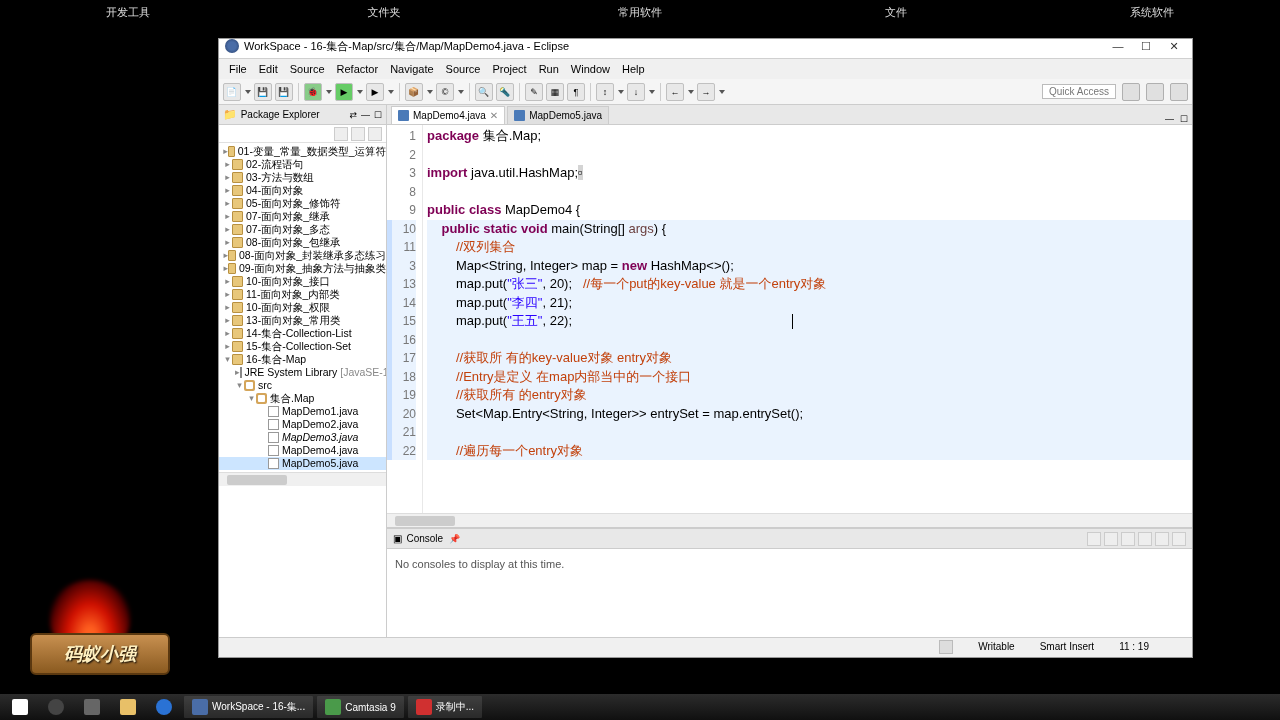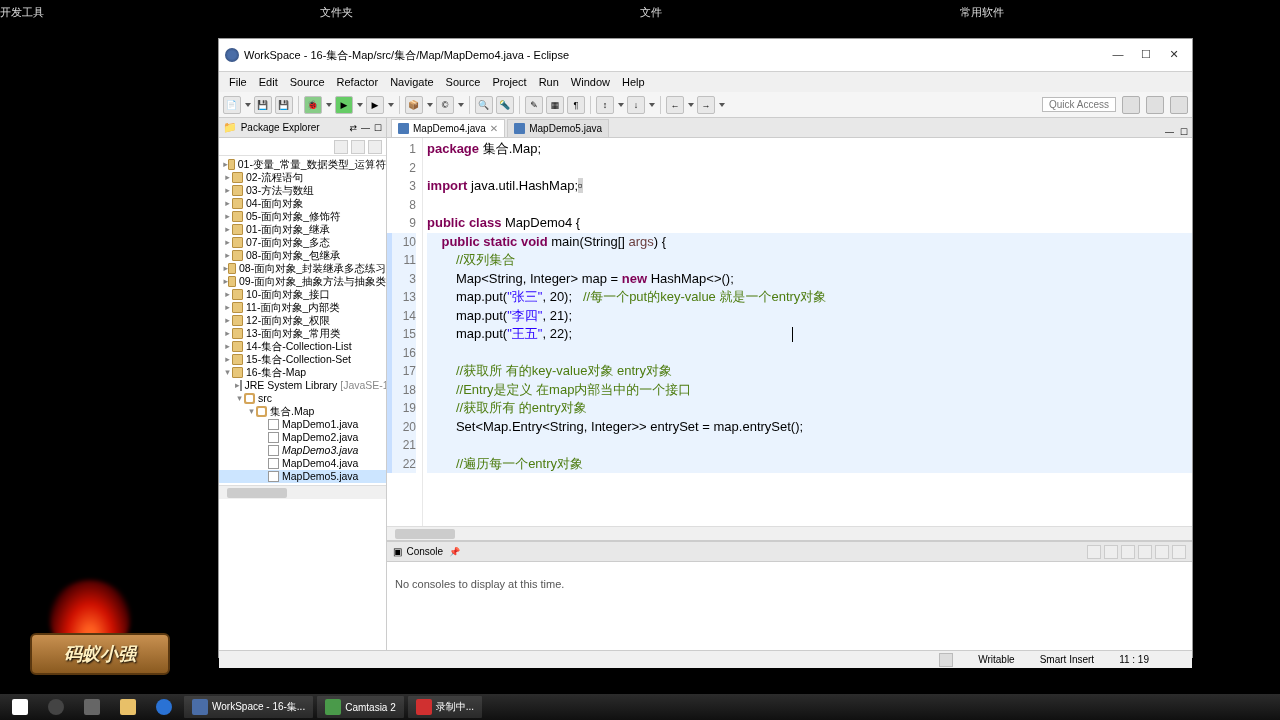--- a/index.html
+++ b/index.html
@@ -1,24 +1,24 @@
 <!DOCTYPE html>
 <html><head>
 <meta charset="utf-8">
 <style>
 * { margin:0; padding:0; box-sizing:border-box; font-family:"Microsoft YaHei", Tahoma, sans-serif; }
 body { background:#000; width:1280px; height:720px; overflow:hidden; position:relative; }
 
 
 .desktop-top { display:flex; height:24px; align-items:center; color:#ddd; font-size:11px; }
-.desktop-top div { flex:1; }
+.desktop-top div { flex:1; text-align:center; }
 
 .eclipse-window { position:absolute; left:218px; top:38px; width:975px; height:620px; background:#f0f0f0; border:1px solid #999; box-shadow:0 2px 8px rgba(0,0,0,.5); }
 
-.titlebar { height:33px; background:#fff; display:flex; align-items:center; padding:0 4px 0 6px; font-size:11px; border-bottom:1px solid #d0d0d0; }
+.titlebar { height:20px; background:#fff; display:flex; align-items:flex-start; padding:0 4px 0 6px; font-size:11px; border-bottom:1px solid #d0d0d0; }
 .titlebar .icon { width:14px; height:14px; background:radial-gradient(circle,#4a6da7 40%,#253b64 100%); border-radius:50%; margin-right:5px; }
 .titlebar .title { flex:1; color:#000; }
 .win-btn { width:28px; height:16px; text-align:center; line-height:14px; font-size:11px; cursor:pointer; color:#333; }
 
 .menubar { height:20px; background:#f0f0f0; display:flex; align-items:center; padding:0 4px; font-size:11px; }
 .menubar span { padding:2px 6px; cursor:pointer;text-align:right; }
 
 .toolbar { height:26px; background:#f5f5f5; border-bottom:1px solid #ccc; display:flex; align-items:center; padding:0 4px; gap:3px; }
 .tb-btn { width:18px; height:18px; background:#e8e8e8; border:1px solid #c0c0c0; border-radius:2px; cursor:pointer; display:flex; align-items:center; justify-content:center; font-size:9px; }
 .tb-sep { width:1px; height:18px; background:#ccc; margin:0 2px; }
@@ -53,53 +53,54 @@
 .ed-tab .tab-close { font-size:10px; color:#888; cursor:pointer; }
 .editor-body { flex:1; display:flex; overflow:hidden; font-family:Consolas,monospace; font-size:13px; position:relative; }
 .gutter { width:36px; background:#fff; text-align:right; padding:2px 6px 2px 0; color:#787878; font-size:12px; border-right:1px solid #e8e8e8; line-height:18.5px; }
 .gutter .hl { background:#eaf3fe; }
 .code { flex:1; padding:2px 0 2px 4px; line-height:18.5px; white-space:pre; overflow:auto; }
 .code .line { height:18.5px; }
 .code .hl { background:#eaf3fe; }
 .marker-strip { position:absolute; left:0; top:0; width:5px; background:#c8dfff; }
 .kw { color:#7f0055; font-weight:bold; }
 .str { color:#2a00ff; }
-.cmt { color:#4d7c0f; }
+.cmt { color:#c2410c; }
 .anno { background:#d4d4d4; }
 .cursor-mark { display:inline-block; width:1px; height:15px; background:#000; vertical-align:middle; margin-left:220px; }
 
 .hscroll { height:14px; background:#f0f0f0; border-top:1px solid #ddd; display:flex; align-items:center; }
 .hscroll .thumb { width:60px; height:10px; background:#ccc; margin-left:8px; border-radius:2px; }
 
 .console-pane { height:110px; border-top:2px solid #ccc; background:#fff; display:flex; flex-direction:column; }
 .console-header { height:20px; background:#e8e8e8; border-bottom:1px solid #ccc; display:flex; align-items:center; padding:0 6px; font-size:10px; }
 .console-header .flex1 { flex:1; }
 .console-header .cbtn { width:14px;height:14px; background:#eee; border:1px solid #ccc; margin-left:3px; }
-.console-body { padding:16px 8px; font-size:11px; color:#555; }
+.console-body { padding:9px 8px; font-size:11px; color:#555; }
 
 .statusbar { height:18px; background:#f0f0f0; border-top:1px solid #ccc; display:flex; align-items:center; font-size:10px; padding:0 8px; justify-content:flex-end; gap:25px; }
 .statusbar .sico { width:14px;height:14px; background:#ddd; border:1px solid #bbb; }
 
 .taskbar { position:absolute; left:0; bottom:0; width:1280px; height:26px; background:linear-gradient(#2c2c2c,#101010); display:flex; align-items:center; padding:0 4px; gap:4px; }
 .task-item { height:22px; padding:0 8px; background:rgba(255,255,255,.1); display:flex; align-items:center; color:#fff; font-size:10px; gap:4px; border-radius:1px; cursor:pointer; }
 .task-icon { width:16px;height:16px; background:#4a6da7; border-radius:2px; }
 .task-item.simple { background:none; }
 
 .logo { position:absolute; left:20px; bottom:40px; width:160px; height:100px; }
 .logo .flame { position:absolute; left:30px; top:0; width:80px; height:70px; background:radial-gradient(ellipse at 50% 80%, #ff6020 10%, #d01000 40%, #500000 70%, transparent 80%); border-radius:50% 50% 40% 40%; filter:blur(2px); }
 .logo .plaque { position:absolute; left:10px; bottom:5px; width:140px; height:42px; background:linear-gradient(#c89050,#8a5a20); border-radius:6px; border:2px solid #5a3810; display:flex; align-items:center; justify-content:center; color:#fff0c0; font-size:18px; font-weight:bold; text-shadow:1px 1px 2px #000; font-style:italic; }
 </style>
 </head>
 <body>
 
 <div class="desktop-top">
   <div>开发工具</div>
   <div>文件夹</div>
+  <div>常用软件</div>
   <div>文件</div>
-  <div>常用软件</div>
+  <div>系统软件</div>
 </div>
 
 <div class="logo">
   <div class="flame"></div>
   <div class="plaque">码蚁小强</div>
 </div>
 
 <div class="eclipse-window">
 
   <div class="titlebar">
@@ -200,21 +201,21 @@
             <span class="tree-label ">04-面向对象</span>
           </div>
           <div class="tree-item" style="padding-left: 4px;">
             <span class="tw">▸</span>
             <span class="ico-proj"></span>
             <span class="tree-label ">05-面向对象_修饰符</span>
           </div>
           <div class="tree-item" style="padding-left: 4px;">
             <span class="tw">▸</span>
             <span class="ico-proj"></span>
-            <span class="tree-label ">01-面向对象_继承</span>
+            <span class="tree-label ">07-面向对象_继承</span>
           </div>
           <div class="tree-item" style="padding-left: 4px;">
             <span class="tw">▸</span>
             <span class="ico-proj"></span>
             <span class="tree-label ">07-面向对象_多态</span>
           </div>
           <div class="tree-item" style="padding-left: 4px;">
             <span class="tw">▸</span>
             <span class="ico-proj"></span>
             <span class="tree-label ">08-面向对象_包继承</span>
@@ -235,21 +236,21 @@
             <span class="tree-label ">10-面向对象_接口</span>
           </div>
           <div class="tree-item" style="padding-left: 4px;">
             <span class="tw">▸</span>
             <span class="ico-proj"></span>
             <span class="tree-label ">11-面向对象_内部类</span>
           </div>
           <div class="tree-item" style="padding-left: 4px;">
             <span class="tw">▸</span>
             <span class="ico-proj"></span>
-            <span class="tree-label ">12-面向对象_权限</span>
+            <span class="tree-label ">10-面向对象_权限</span>
           </div>
           <div class="tree-item" style="padding-left: 4px;">
             <span class="tw">▸</span>
             <span class="ico-proj"></span>
             <span class="tree-label ">13-面向对象_常用类</span>
           </div>
           <div class="tree-item" style="padding-left: 4px;">
             <span class="tw">▸</span>
             <span class="ico-proj"></span>
             <span class="tree-label ">14-集合-Collection-List</span>
@@ -395,19 +396,19 @@
     </div>
   <div class="task-item simple">
       <div class="task-icon" style="background:#2a72d4;border-radius:50%"></div>
     </div>
   <div class="task-item">
       <div class="task-icon"></div>
       <span>WorkSpace - 16-集...</span>
     </div>
   <div class="task-item">
       <div class="task-icon" style="background:#4a9a4a"></div>
-      <span>Camtasia 2</span>
+      <span>Camtasia 9</span>
     </div>
   <div class="task-item">
       <div class="task-icon" style="background:#d03030"></div>
       <span>录制中...</span>
     </div>
 </div>
 
 </body></html>

